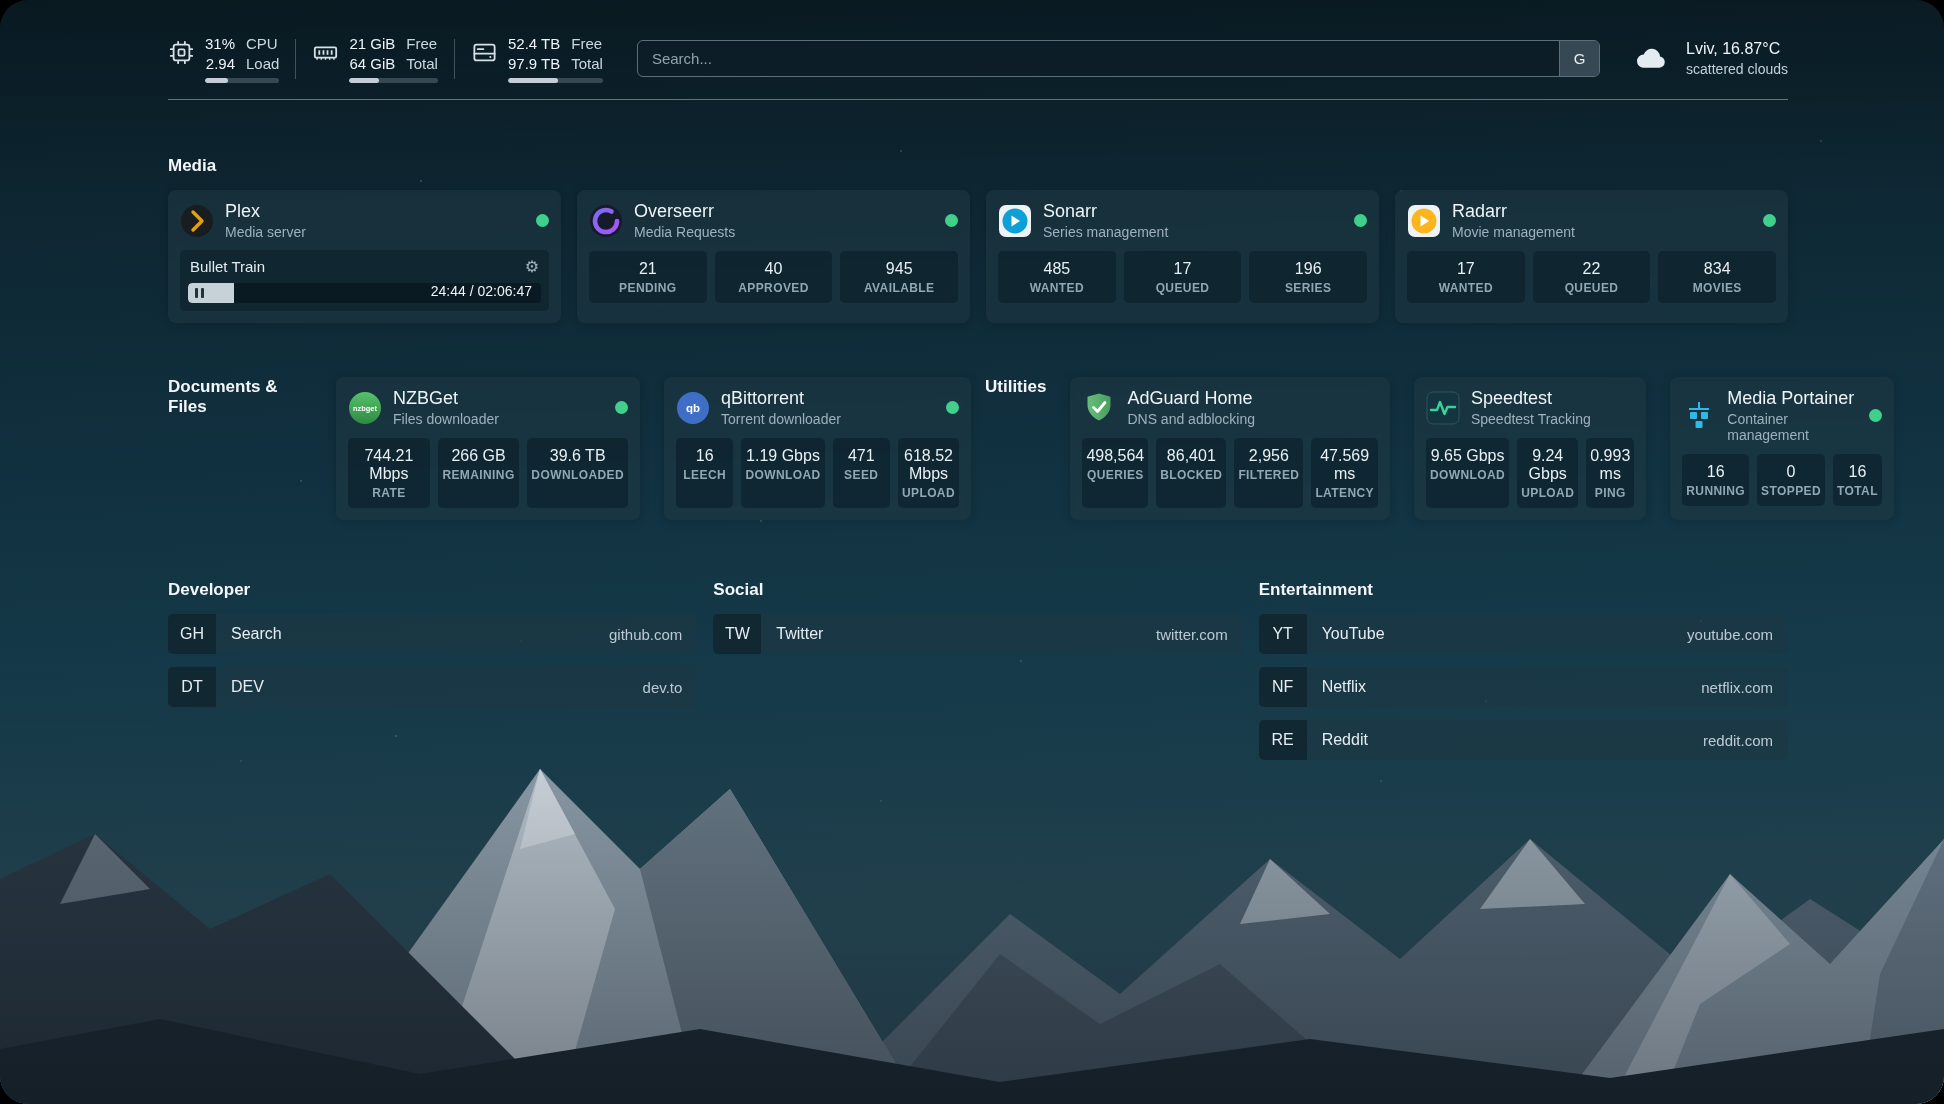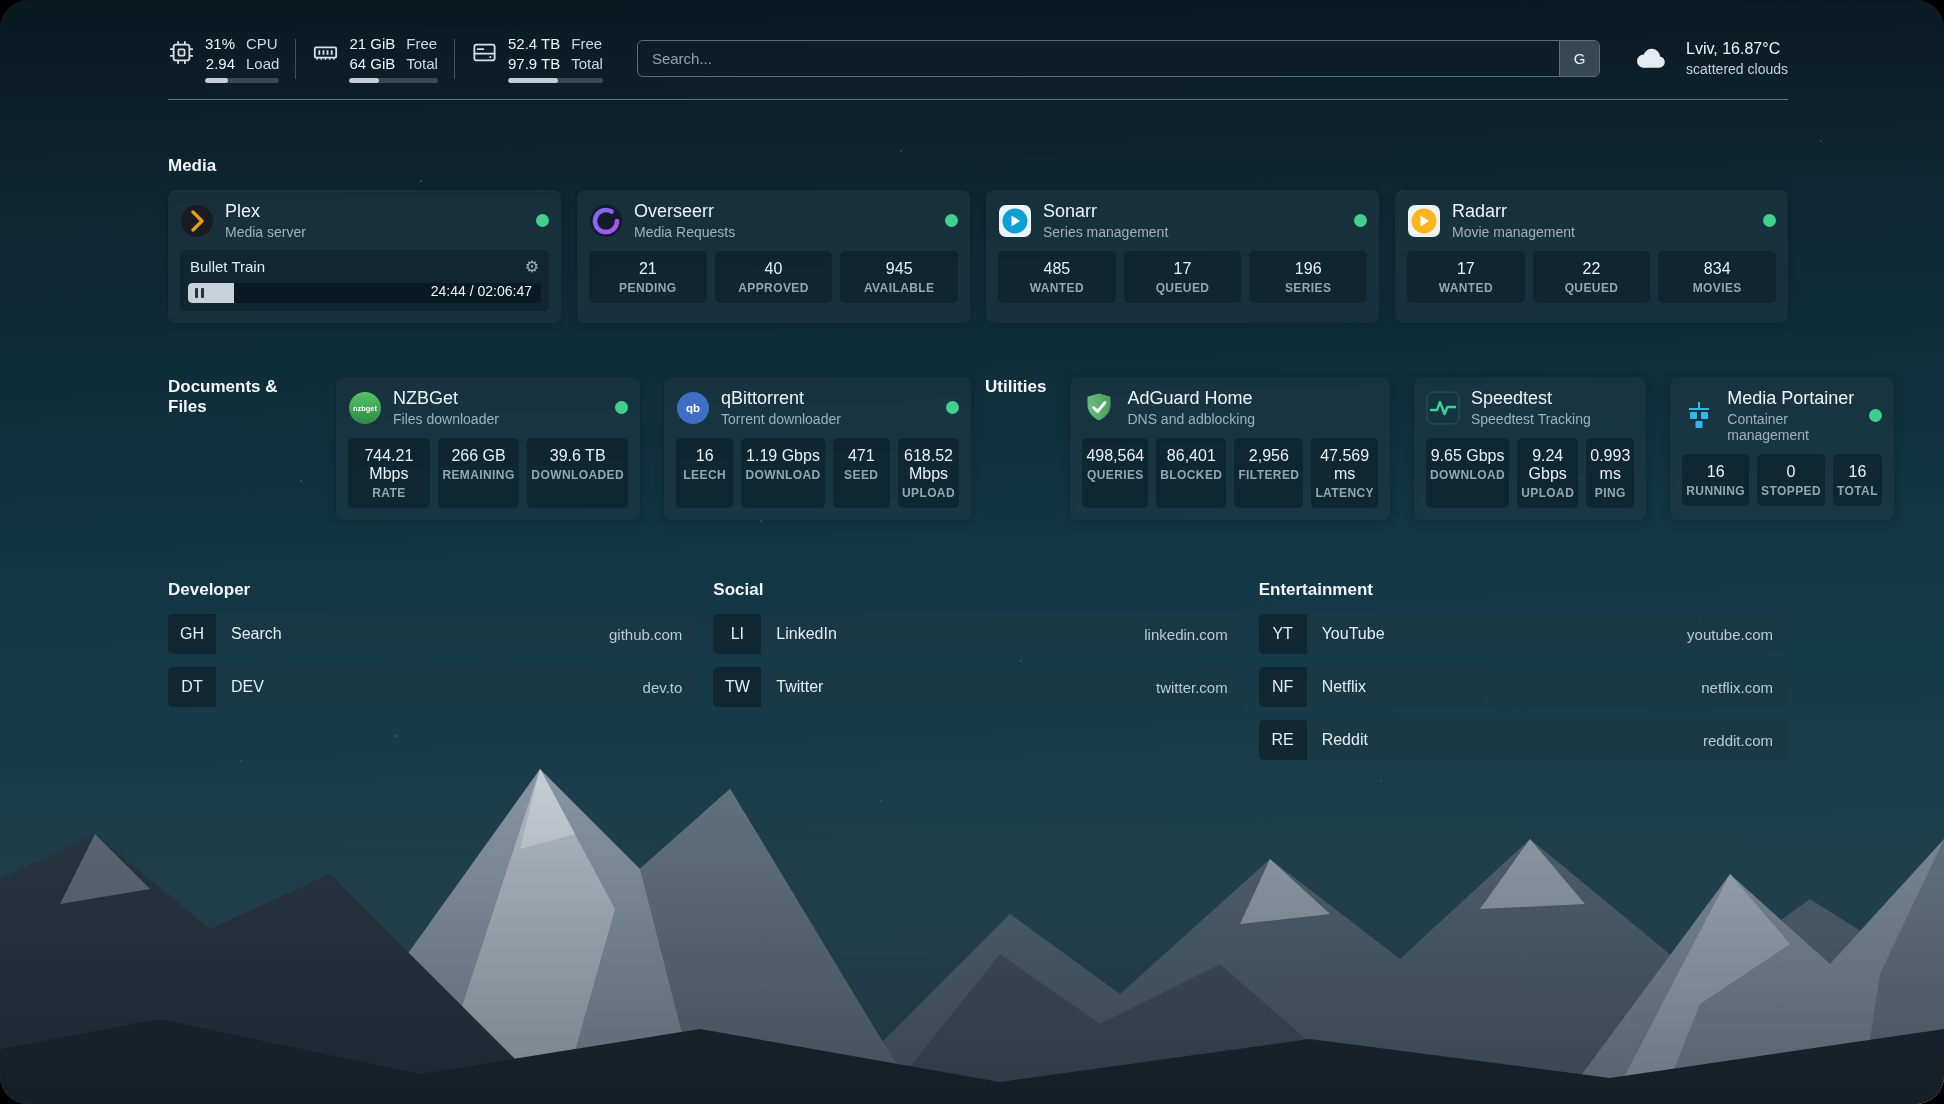--- a/index.html
+++ b/index.html
@@ -549,25 +549,20 @@
             <span class="bm-name">DEV</span>
             <span class="bm-url">dev.to</span>
           </div>
         </div>
       </div>
 
       <div class="bm-group">
         <h2 class="section-title">Social</h2>
         <div class="bm-rows">
           <div class="bm-row">
-            <span class="bm-abbr">LI</span>
-            <span class="bm-name">LinkedIn</span>
-            <span class="bm-url">linkedin.com</span>
-          </div>
-          <div class="bm-row">
             <span class="bm-abbr">TW</span>
             <span class="bm-name">Twitter</span>
             <span class="bm-url">twitter.com</span>
           </div>
         </div>
       </div>
 
       <div class="bm-group">
         <h2 class="section-title">Entertainment</h2>
         <div class="bm-rows">

